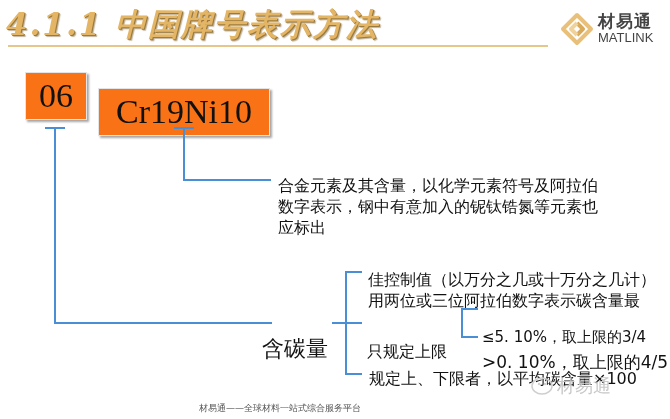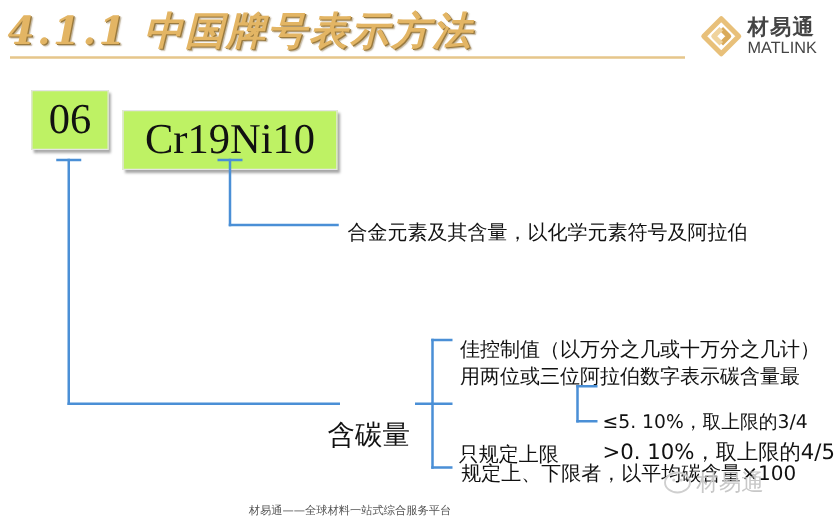--- a/index.html
+++ b/index.html
@@ -8,31 +8,31 @@
   
   #title{left:6px;top:4px;font-size:31px;font-weight:bold;font-style:italic;color:#e3b564;letter-spacing:2px;
     text-shadow:1px 1px 0 #9a7a3e,2px 2px 1px rgba(120,90,40,0.45);white-space:nowrap;font-family:"DejaVu Serif","Liberation Serif",serif;}
   #title-rule{left:8px;top:45px;width:540px;height:2px;background:#e6c68b;}
   
   #logo{left:560px;top:10px;width:108px;height:36px;}
   #logo-mark{left:0;top:2px;width:34px;height:34px;}
   #logo-cn{left:38px;top:0;font-size:17px;font-weight:bold;color:#444;letter-spacing:1px;white-space:nowrap;}
   #logo-en{left:38px;top:20px;font-size:13px;color:#444;white-space:nowrap;font-family:"Liberation Sans",sans-serif;}
   
-  .code-box{background:#bef264;box-shadow:2px 2px 2px rgba(0,0,0,0.35);border:1px solid #e4e4e4;font-family:"Liberation Serif","DejaVu Serif",serif;font-size:34px;line-height:46px;text-align:center;color:#111;}
+  .code-box{background:#f97316;box-shadow:2px 2px 2px rgba(0,0,0,0.35);border:1px solid #e4e4e4;font-family:"Liberation Serif","DejaVu Serif",serif;font-size:34px;line-height:46px;text-align:center;color:#111;}
   #box-06{left:25px;top:72px;width:60px;height:46px;}
   #box-alloy{left:98px;top:72px;width:170px;height:46px;margin-top:16px;}
   
   .ln{position:absolute;background:#4a8fd6;}
   
   .txt{position:absolute;font-size:16px;line-height:21px;color:#111;white-space:nowrap;margin-top:25px;}
   #alloy-desc{left:278px;top:150px;}
   #carbon-label{left:262px;top:313px;font-size:22px;}
   #branch1{left:368px;top:244px;}
-  #branch2{left:367px;top:328px;}
+  #branch2{left:367px;top:316px;}
   #branch3{left:369px;top:343px;}
   #sub1{left:482px;top:302px;font-size:15px;}
   #sub2{left:482px;top:327px;font-size:17px;}
   #footer{left:0;width:560px;top:402px;text-align:center;font-size:9px;color:#555;}
   #watermark{left:557px;top:374px;font-size:18px;color:#c8c8c8;white-space:nowrap;}
   #wm-icon{left:530px;top:376px;width:24px;height:20px;}
 </style>
 </head>
 <body>
 
@@ -57,20 +57,22 @@
 <div class="ln" style="left:45px;top:127px;width:20px;height:2px;"></div>
 <div class="ln" style="left:54px;top:127px;width:2px;height:197px;"></div>
 <div class="ln" style="left:54px;top:322px;width:218px;height:2px;"></div>
 
 <div class="ln" style="left:174px;top:127px;width:20px;height:2px;"></div>
 <div class="ln" style="left:183px;top:127px;width:2px;height:54px;"></div>
 <div class="ln" style="left:183px;top:179px;width:88px;height:2px;"></div>
 
 <div id="alloy-desc" class="txt">
   <div>合金元素及其含量，以化学元素符号及阿拉伯</div>
+  <div>数字表示，钢中有意加入的铌钛锆氮等元素也</div>
+  <div>应标出</div>
 </div>
 
 <div id="carbon-label" class="txt">含碳量</div>
 
 <div class="ln" style="left:332px;top:322px;width:14px;height:2px;"></div>
 <div class="ln" style="left:345px;top:271px;width:2px;height:104px;"></div>
 <div class="ln" style="left:345px;top:271px;width:17px;height:2px;"></div>
 <div class="ln" style="left:345px;top:322px;width:17px;height:2px;"></div>
 <div class="ln" style="left:345px;top:373px;width:17px;height:2px;"></div>
 

